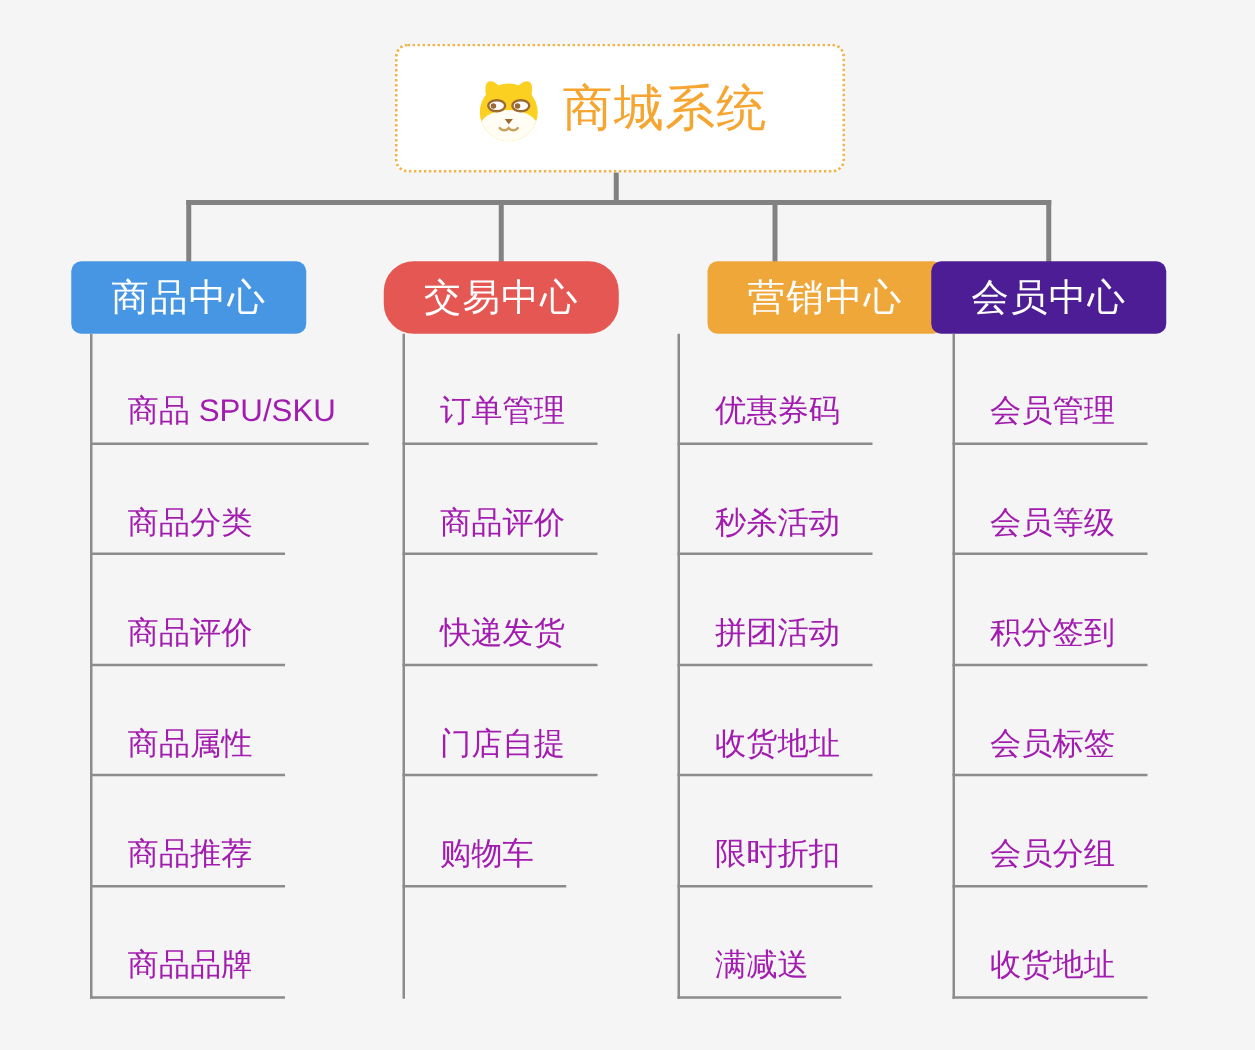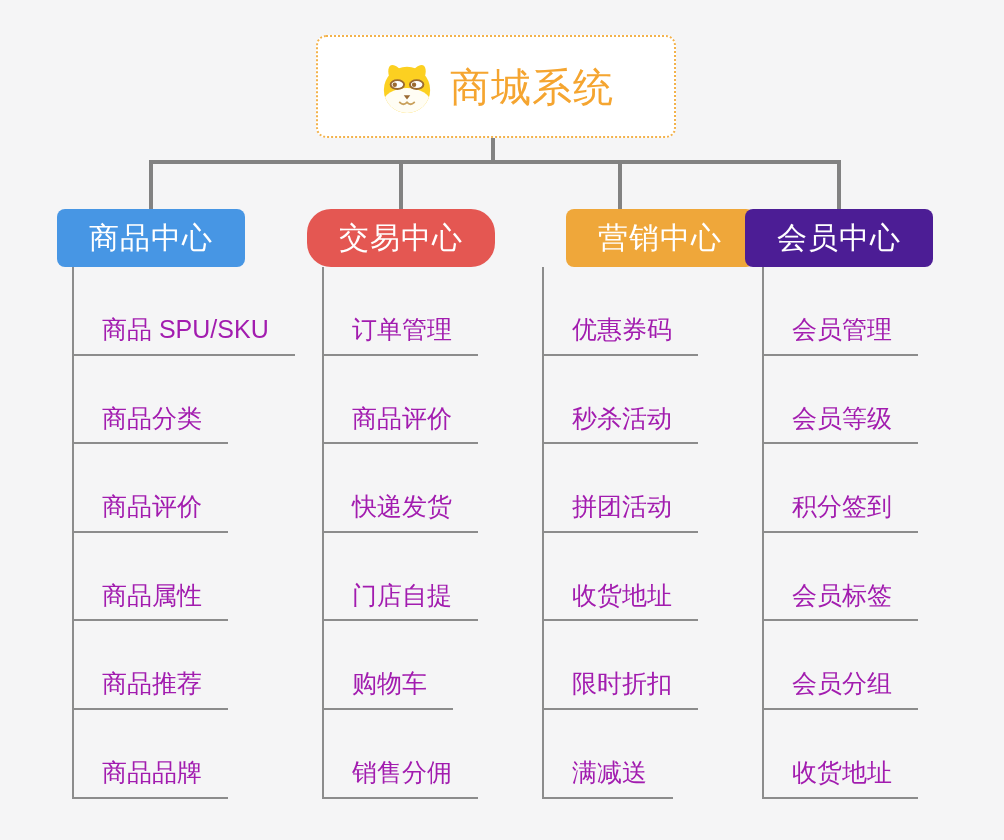--- a/index.html
+++ b/index.html
@@ -159,23 +159,20 @@
       </div>
     <div class="leaf">
         <span class="leaf-label">快递发货</span>
       </div>
     <div class="leaf">
         <span class="leaf-label">门店自提</span>
       </div>
     <div class="leaf">
         <span class="leaf-label">购物车</span>
       </div>
-    <div class="leaf">
-        <span class="leaf-label">销售分佣</span>
-      </div>
   </div>
 
   <div class="column col-2">
     <div class="leaf">
         <span class="leaf-label">优惠券码</span>
       </div>
     <div class="leaf">
         <span class="leaf-label">秒杀活动</span>
       </div>
     <div class="leaf">

